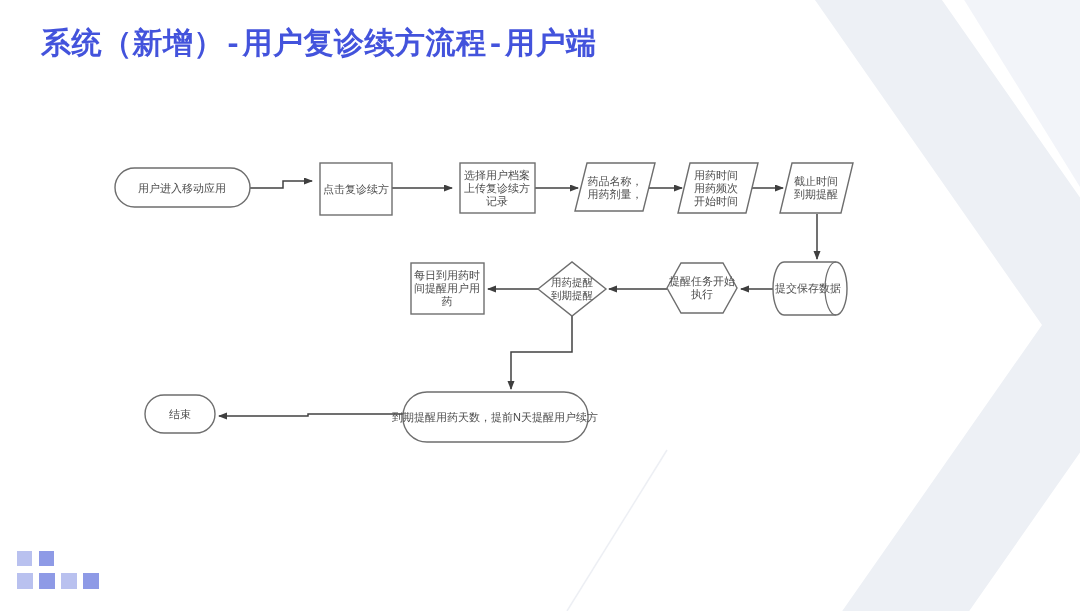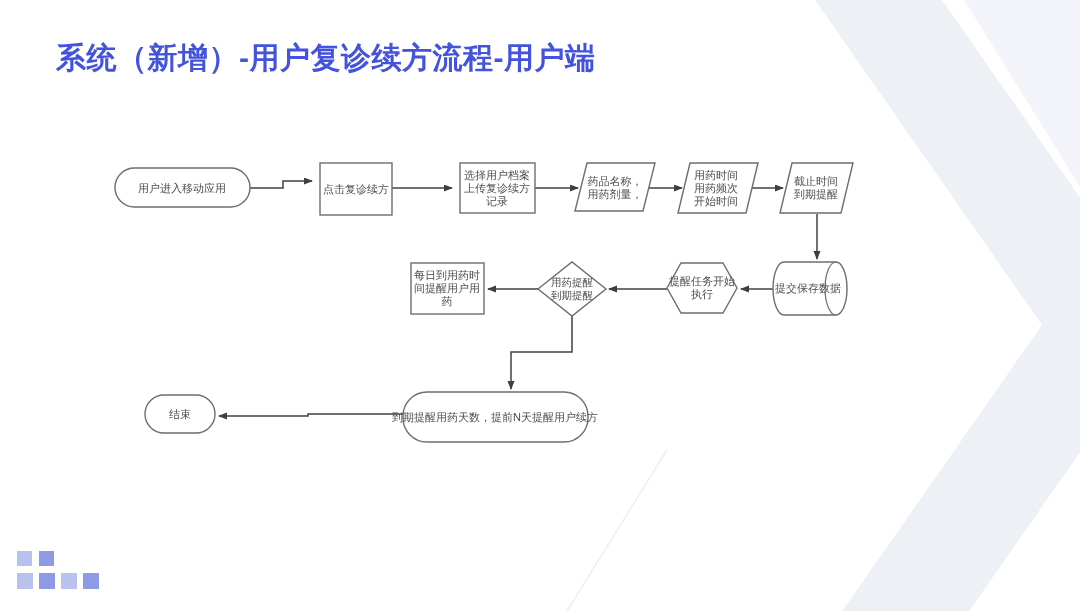--- a/index.html
+++ b/index.html
@@ -2,23 +2,23 @@
 <html><head>
 <meta charset="utf-8">
 <style>
   html,body{margin:0;padding:0;background:#fff;}
   .slide{
     position:relative;width:1080px;height:611px;background:#ffffff;
     overflow:hidden;font-family:"Liberation Sans", sans-serif;
   }
   .bg{position:absolute;left:0;top:0;width:1080px;height:611px;}
   h1.title{
-    position:absolute;left:40px;top:22px;margin:16px;
+    position:absolute;left:40px;top:22px;margin:1px;
     font-size:30px;font-weight:800;color:#4353dc;letter-spacing:0.5px;
-    font-family:Liberation Sans, sans-serif;
+    font-family:Liberation Mono, monospace;
   }
   svg.flow{position:absolute;left:0;top:0;width:1080px;height:611px;}
   svg.flow .shape{fill:#ffffff;stroke:#6e6e6e;stroke-width:1.4;}
   svg.flow .inner{fill:none;stroke:#6e6e6e;stroke-width:1.2;}
   svg.flow .conn{fill:none;stroke:#424242;stroke-width:1.5;}
   svg.flow text{
     fill:#4d4d4d;font-size:11px;text-anchor:middle;
     font-family:"Liberation Sans", sans-serif;
   }
   svg.flow text.small{font-size:10.5px;}

